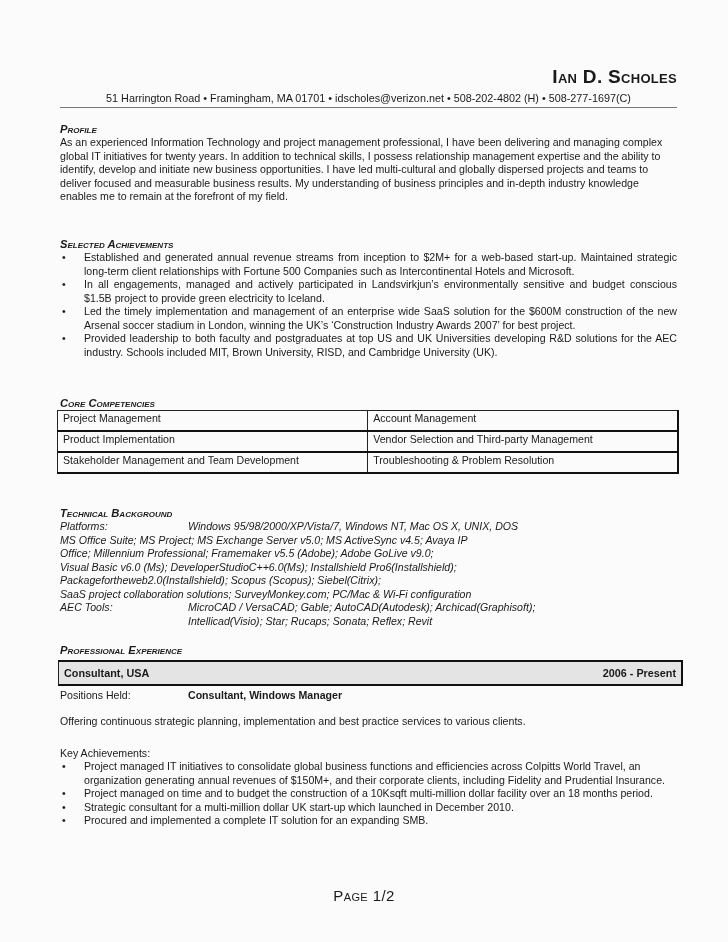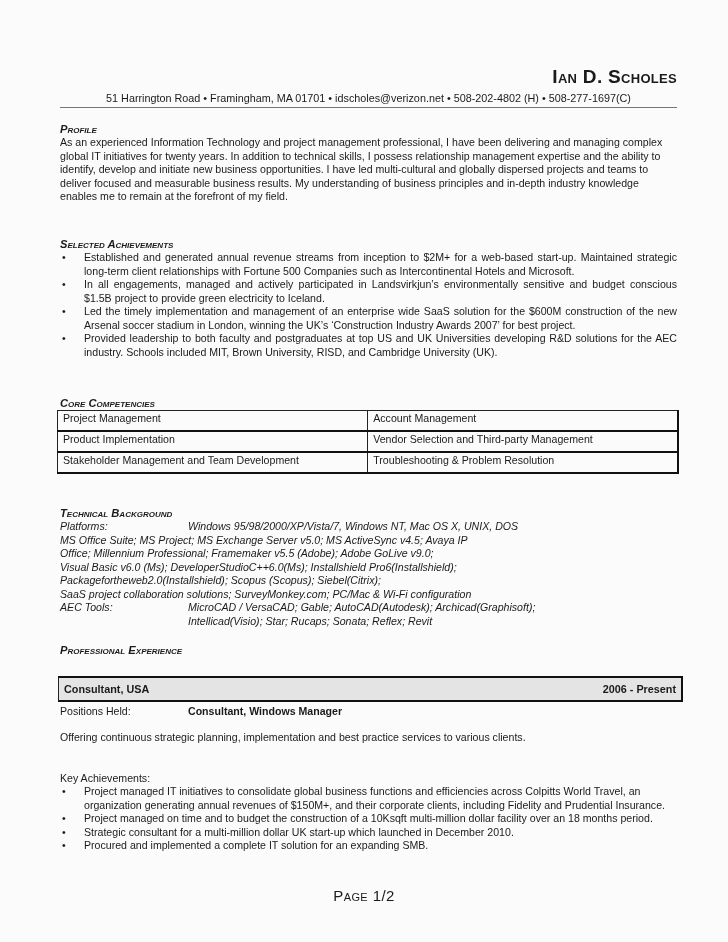--- a/index.html
+++ b/index.html
@@ -132,30 +132,30 @@
       <div class="tb-label">AEC Tools:</div>
       <div class="tb-val">
         <div>MicroCAD / VersaCAD; Gable; AutoCAD(Autodesk); Archicad(Graphisoft);</div>
         <div>Intellicad(Visio); Star; Rucaps; Sonata; Reflex; Revit</div>
       </div>
     </div>
   </div>
 
   <div class="sect" style="top:643px;">
     <h2 class="sect-title">Professional Experience</h2>
-    <div class="exp-bar" style="margin-top:19px;gap:8px;">
+    <div class="exp-bar" style="margin-top:3px;gap:8px;">
       <span>Consultant, USA</span>
       <span>2006 - Present</span>
     </div>
     <div class="pos-row" style="margin-top:2px;">
       <span class="pos-label">Positions Held:</span>
       <span class="pos-val">Consultant, Windows Manager</span>
     </div>
     <p class="body" style="margin-top:13px;">Offering continuous strategic planning, implementation and best practice services to various clients.</p>
-    <p class="body" style="margin-top:27px;">Key Achievements:</p>
+    <p class="body" style="margin-top:18px;">Key Achievements:</p>
     <ul class="bul">
       <li><span class="dot">•</span><span class="txt">Project managed IT initiatives to consolidate global business functions and efficiencies across Colpitts World Travel, an organization generating annual revenues of $150M+, and their corporate clients, including Fidelity and Prudential Insurance.</span></li>
       <li><span class="dot">•</span><span class="txt">Project managed on time and to budget the construction of a 10Ksqft multi-million dollar facility over an 18 months period.</span></li>
       <li><span class="dot">•</span><span class="txt">Strategic consultant for a multi-million dollar UK start-up which launched in December 2010.</span></li>
       <li><span class="dot">•</span><span class="txt">Procured and implemented a complete IT solution for an expanding SMB.</span></li>
     </ul>
   </div>
 </div>
 
 <div class="footer">Page 1/2</div>

